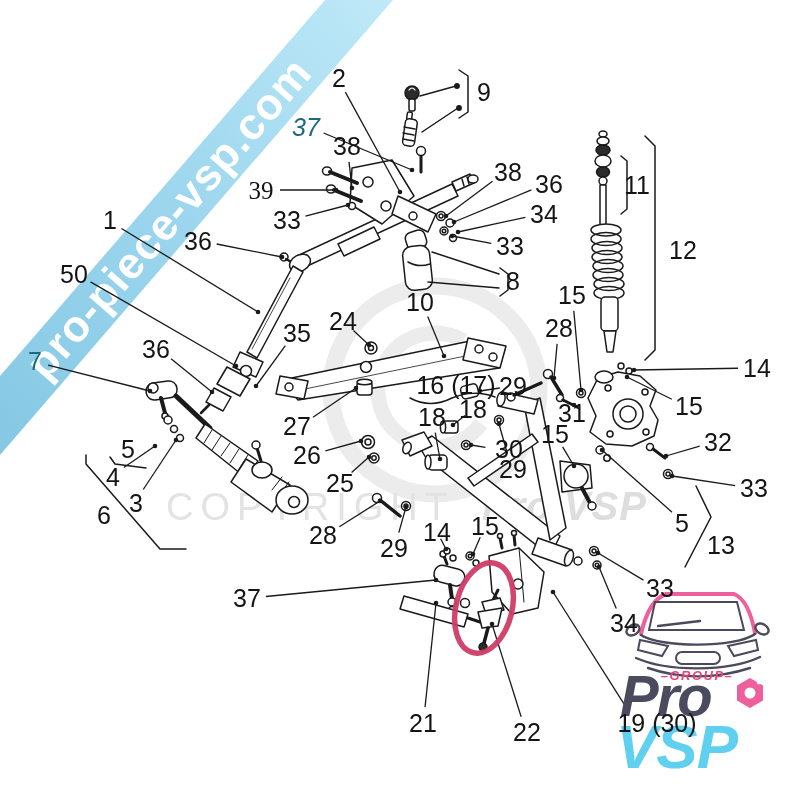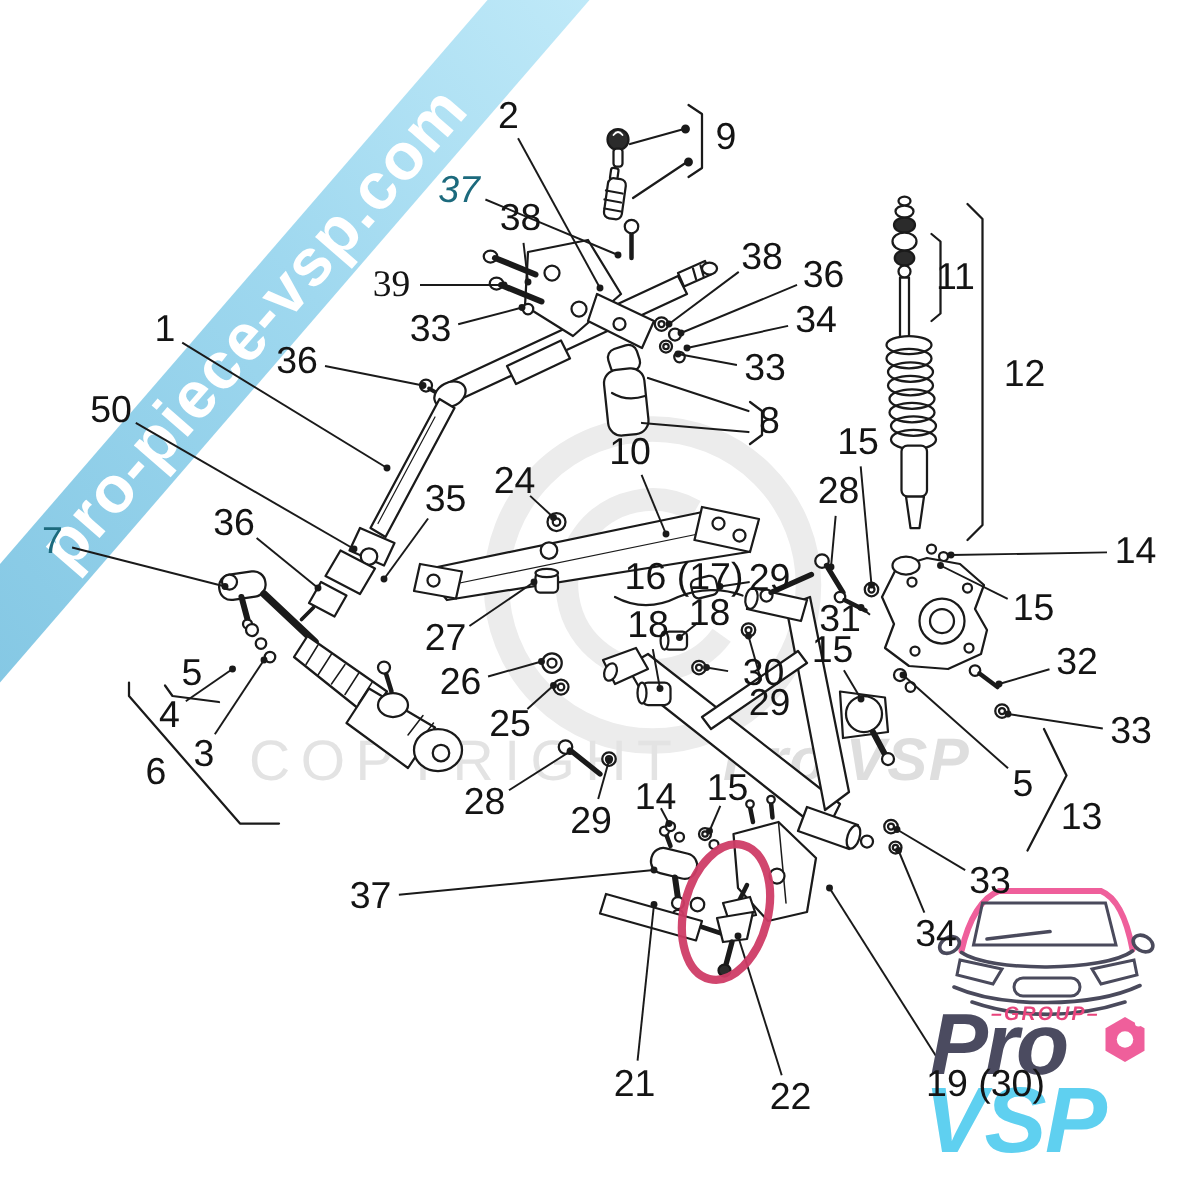--- a/index.html
+++ b/index.html
@@ -425,21 +425,21 @@
       <div class="part-label" style="left: 510px; top: 246px;">33</div>
       <div class="part-label" style="left: 513px; top: 281px;">8</div>
       <div class="part-label" style="left: 637px; top: 185px;">11</div>
       <div class="part-label" style="left: 683px; top: 250px;">12</div>
       <div class="part-label" style="left: 572px; top: 295px;">15</div>
       <div class="part-label" style="left: 559px; top: 328px;">28</div>
       <div class="part-label" style="left: 513px; top: 386px;">29</div>
       <div class="part-label" style="left: 456px; top: 385px; text-align: right;">16 (17)</div>
       <div class="part-label" style="left: 473px; top: 409px;">18</div>
       <div class="part-label" style="left: 432px; top: 417px;">18</div>
-      <div class="part-label" style="left: 560px; top: 413px;">31</div>
+      <div class="part-label" style="left: 572px; top: 413px;">31</div>
       <div class="part-label" style="left: 297px; top: 426px;">27</div>
       <div class="part-label" style="left: 307px; top: 455px;">26</div>
       <div class="part-label" style="left: 340px; top: 483px;">25</div>
       <div class="part-label" style="left: 555px; top: 434px;">15</div>
       <div class="part-label" style="left: 509px; top: 449px;">30</div>
       <div class="part-label" style="left: 513px; top: 469px;">29</div>
       <div class="part-label" style="left: 757px; top: 368px;">14</div>
       <div class="part-label" style="left: 689px; top: 406px;">15</div>
       <div class="part-label" style="left: 718px; top: 442px;">32</div>
       <div class="part-label" style="left: 754px; top: 488px;">33</div>

